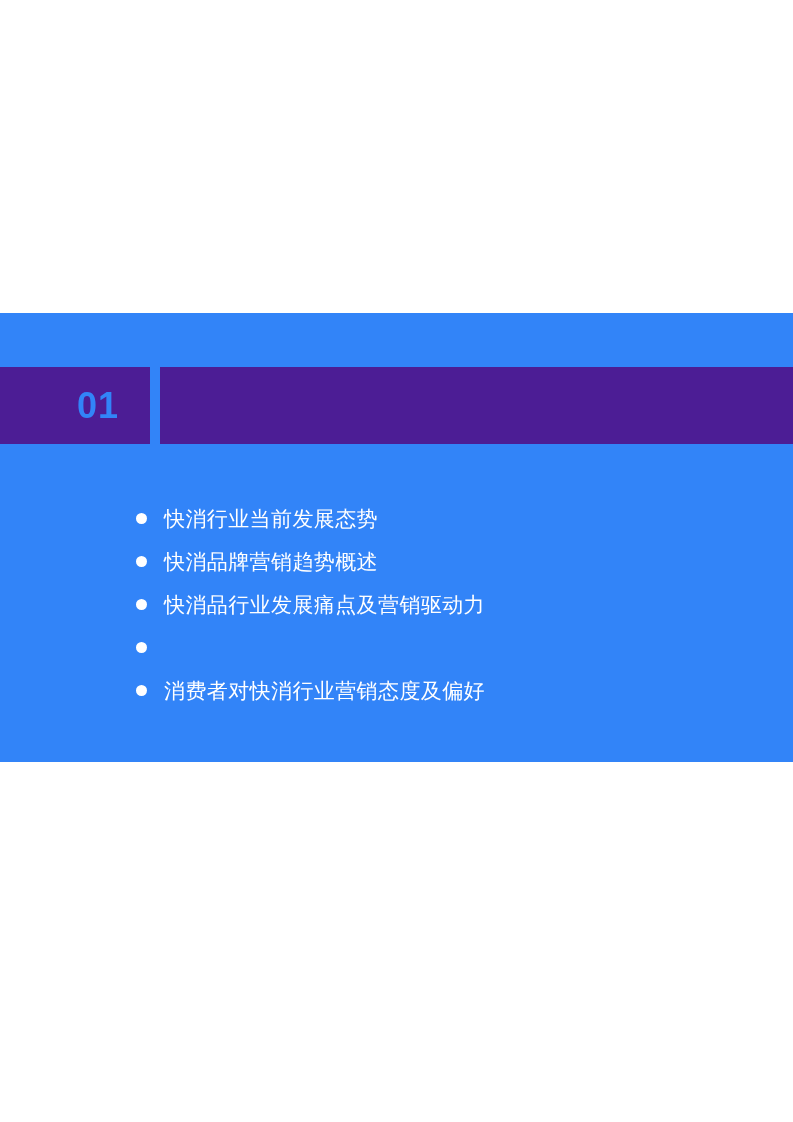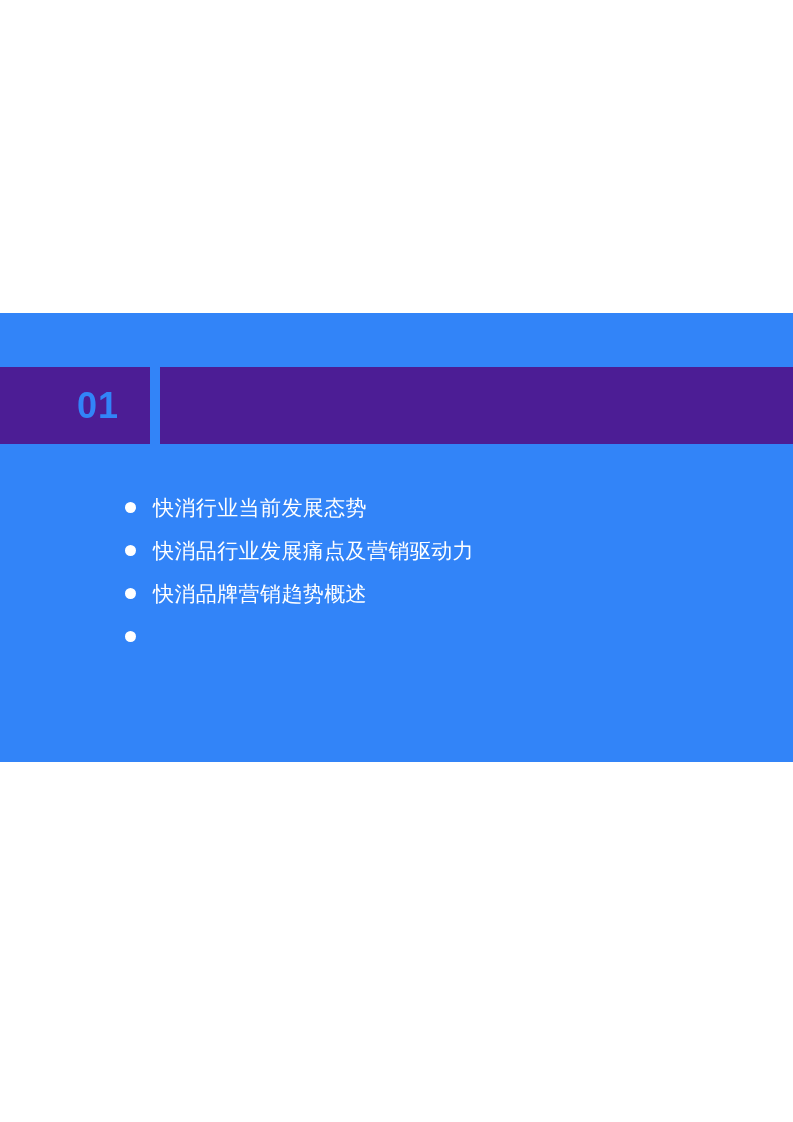--- a/index.html
+++ b/index.html
@@ -78,21 +78,21 @@
        1px  1px 0 rgba(255,255,255,0.85),
       -1px -1px 0 rgba(170,205,255,0.75),
        2px  2px 1px rgba(120,175,250,0.35);
   }
 
   
   .bullet-list {
     position: absolute;
     left: 124px;
     top: 172px;             
-    margin: 1px;
+    margin: 12px;
     padding: 0;
     list-style: none;
   }
 
   .bullet-item {
     display: flex;
     align-items: center;
     height: 43px;
   }
 
@@ -125,26 +125,30 @@
       <div class="title-divider"></div>
     </div>
 
     <ul class="bullet-list">
       <li class="bullet-item">
         <span class="bullet-marker"></span>
         <span class="bullet-text">快消行业当前发展态势</span>
       </li>
       <li class="bullet-item">
         <span class="bullet-marker"></span>
+        <span class="bullet-text">快消品牌营销趋势概述</span>
+      </li>
+      <li class="bullet-item">
+        <span class="bullet-marker"></span>
         <span class="bullet-text">快消品行业发展痛点及营销驱动力</span>
       </li>
       <li class="bullet-item">
         <span class="bullet-marker"></span>
-        <span class="bullet-text">快消品牌营销趋势概述</span>
       </li>
       <li class="bullet-item">
         <span class="bullet-marker"></span>
+        <span class="bullet-text">消费者对快消行业营销态度及偏好</span>
       </li>
     </ul>
 
   </div>
 
 </div>
 
 </body></html>

